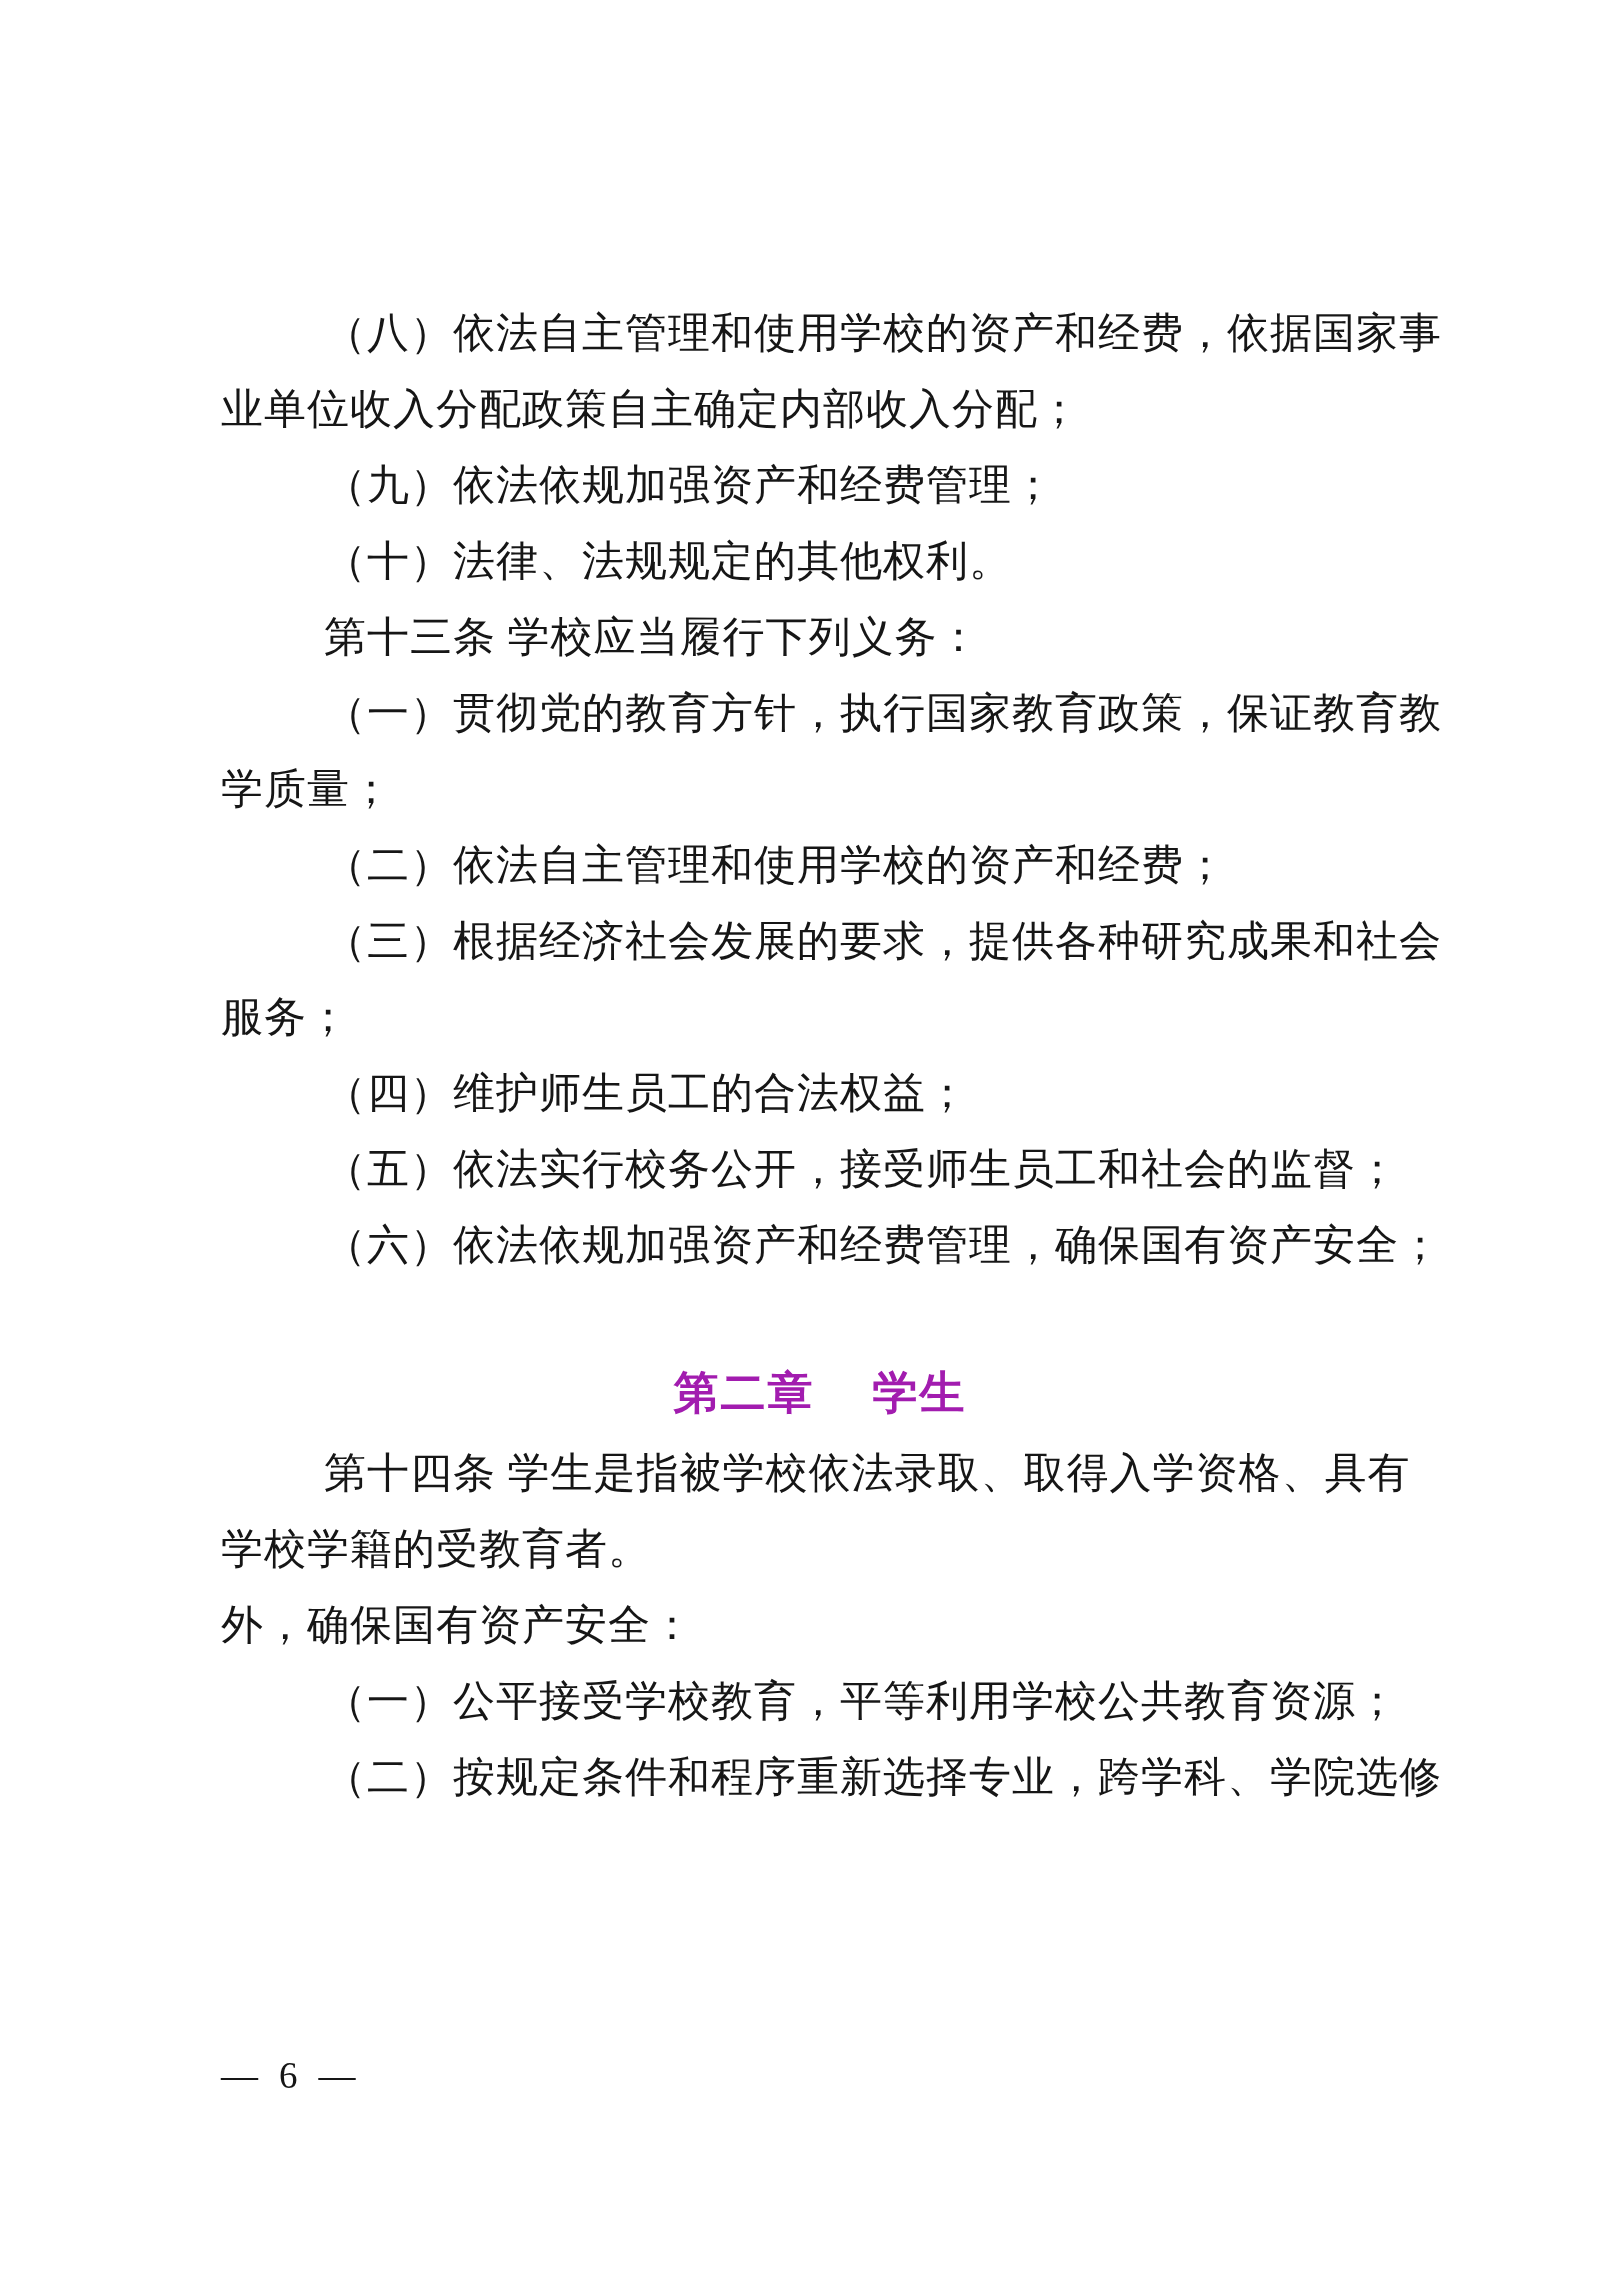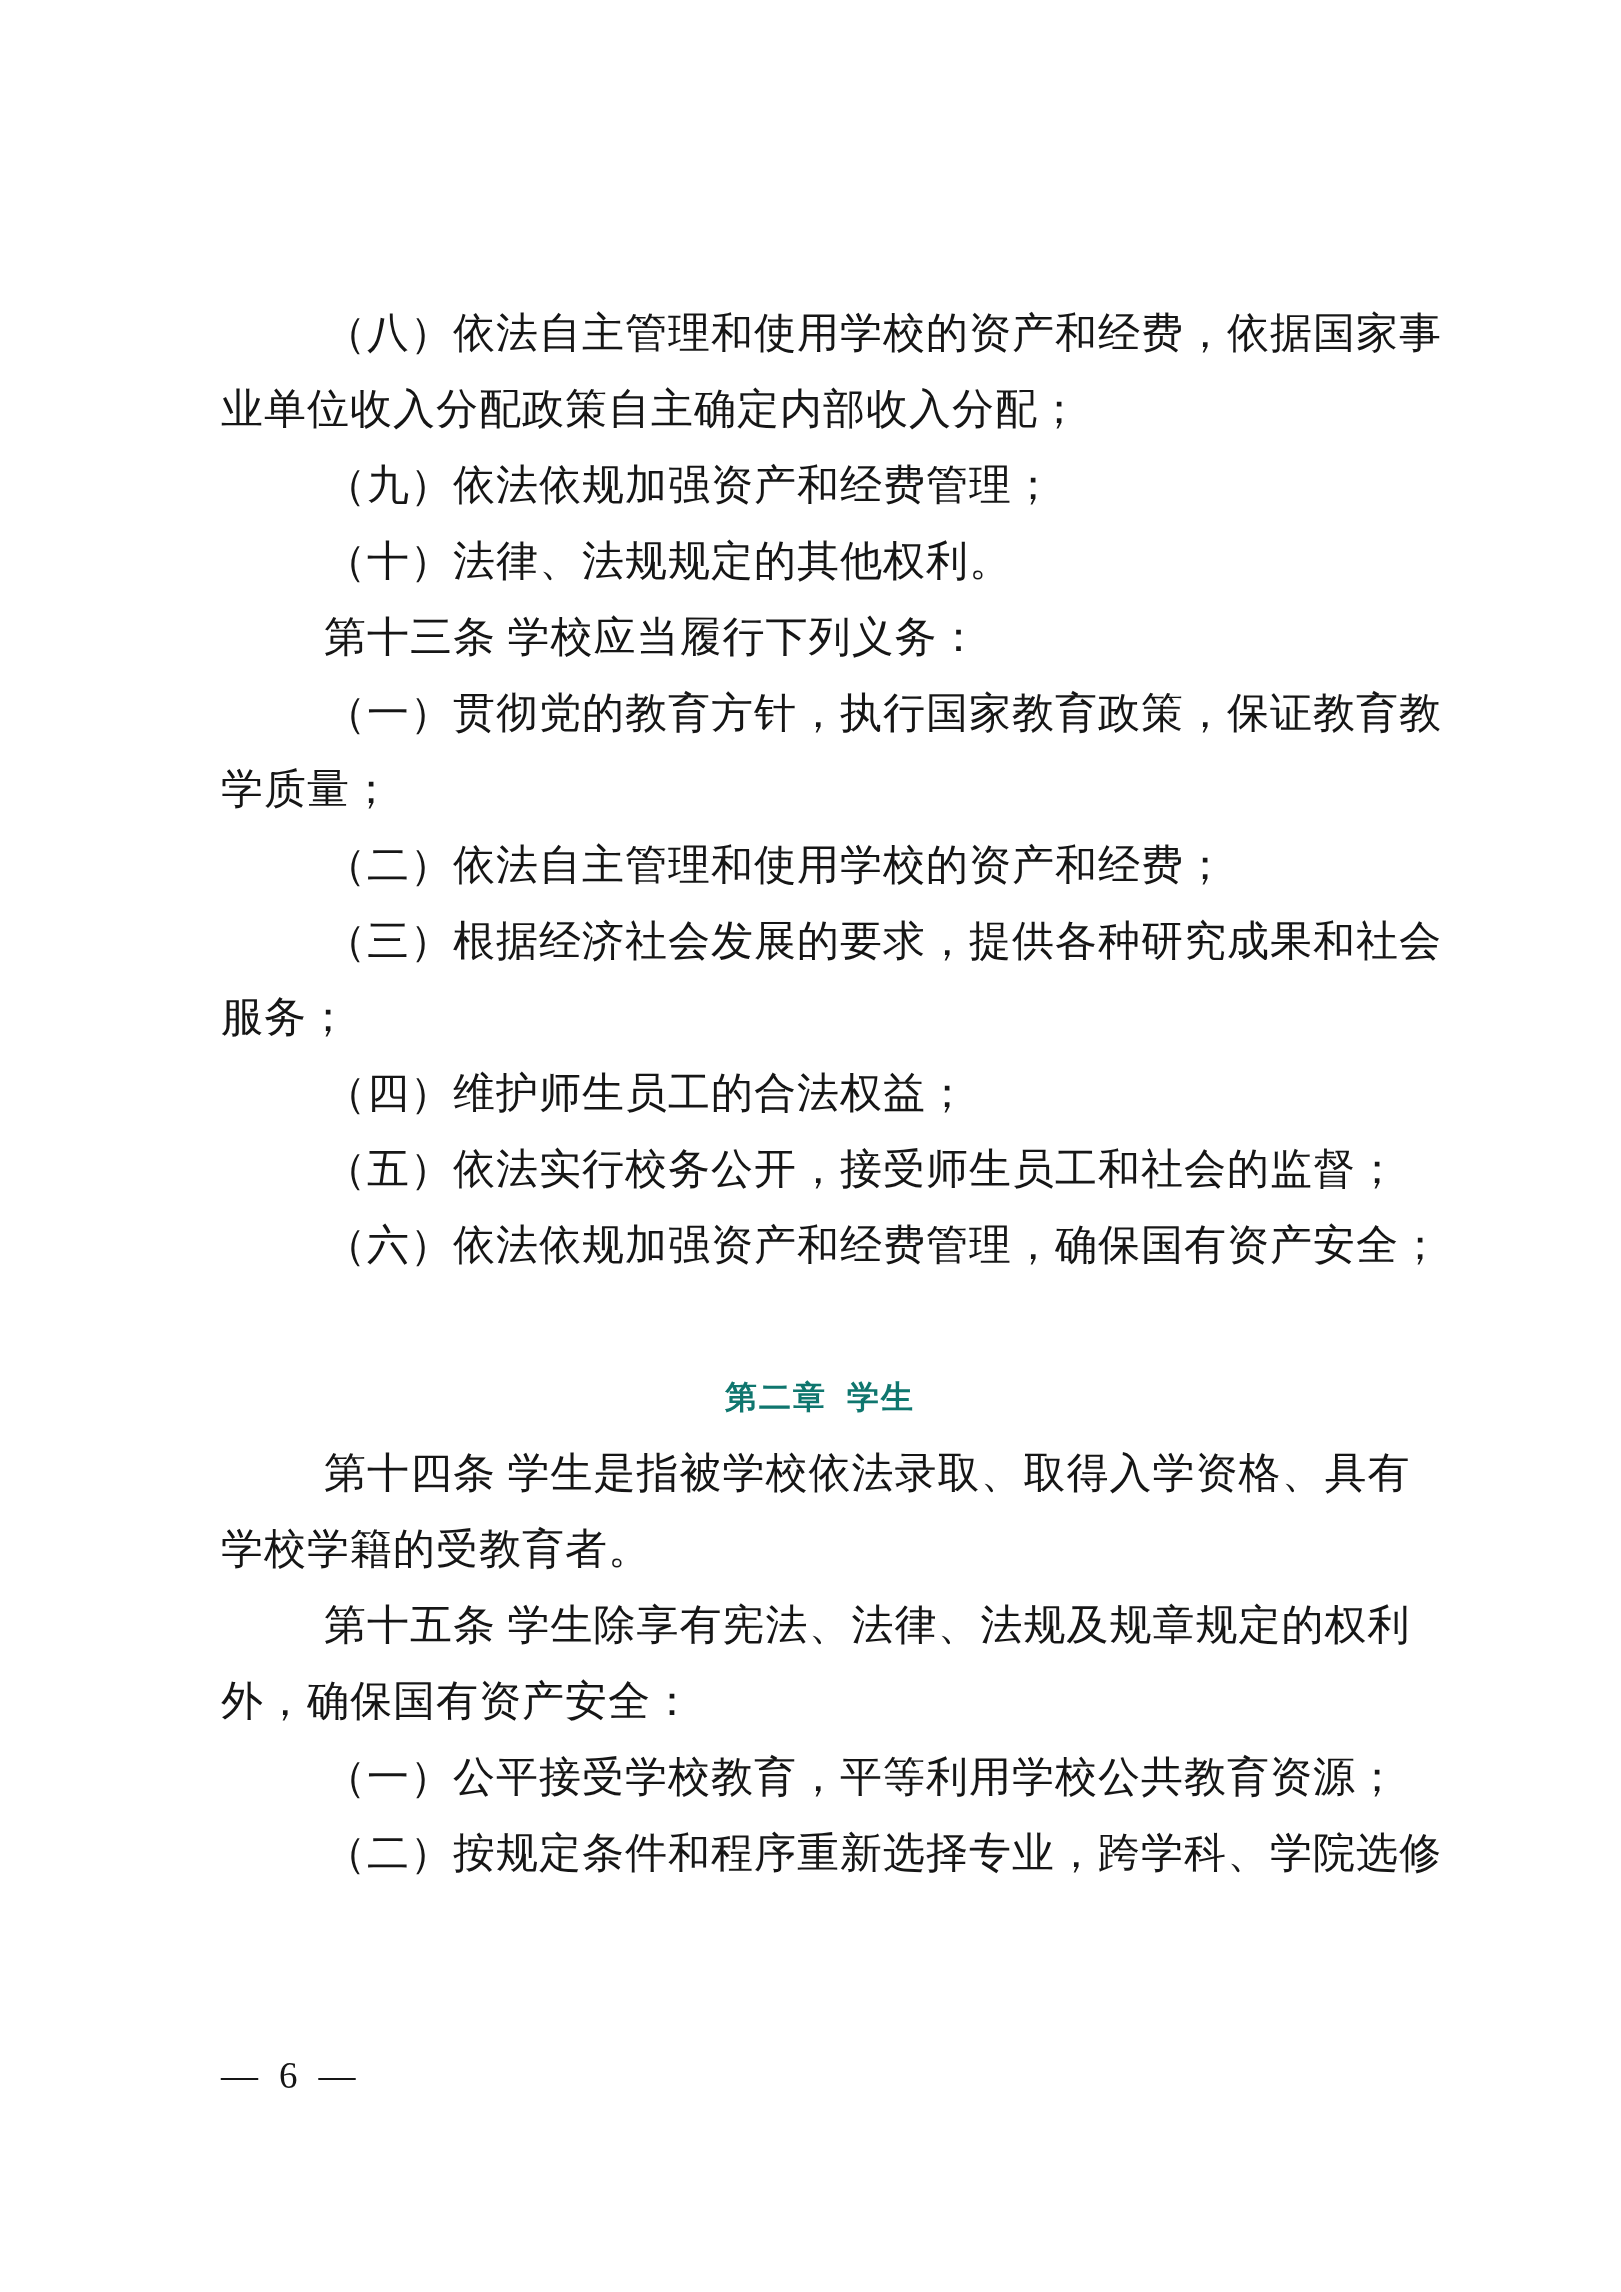--- a/index.html
+++ b/index.html
@@ -32,26 +32,26 @@
     white-space: pre;
     color: #161616;
   }
   .indent {
     padding-left: 103px;
   }
   .chapter-heading {
     margin-top: 76px;
     height: 76px;
     line-height: 76px;
-    font-size: 32px;
+    font-size: 45px;
     font-weight: bold;
     letter-spacing: 2px;
     text-align: center;
-    font-family: Liberation Serif, serif;
-    color: #0f766e;
+    font-family: Liberation Mono, monospace;
+    color: #a21caf;
     white-space: pre;
   }
   .page-number {
     position: absolute;
     left: 221px;
     top: 2054px;
     font-size: 37px;
     letter-spacing: 5.9px;
     line-height: 43px;
     color: #161616;
@@ -74,21 +74,20 @@
     <div class="row indent">（三）根据经济社会发展的要求，提供各种研究成果和社会</div>
     <div class="row">服务；</div>
     <div class="row indent">（四）维护师生员工的合法权益；</div>
     <div class="row indent">（五）依法实行校务公开，接受师生员工和社会的监督；</div>
     <div class="row indent">（六）依法依规加强资产和经费管理，确保国有资产安全；</div>
 
     <div class="chapter-heading">第二章  学生</div>
 
     <div class="row indent">第十四条 学生是指被学校依法录取、取得入学资格、具有</div>
     <div class="row">学校学籍的受教育者。</div>
-    <div class="row indent">第十五条 学生除享有宪法、法律、法规及规章规定的权利</div>
     <div class="row">外，确保国有资产安全：</div>
     <div class="row indent">（一）公平接受学校教育，平等利用学校公共教育资源；</div>
     <div class="row indent">（二）按规定条件和程序重新选择专业，跨学科、学院选修</div>
   </div>
 
   <div class="page-number">— 6 —</div>
 </div>
 
 
 </body></html>

